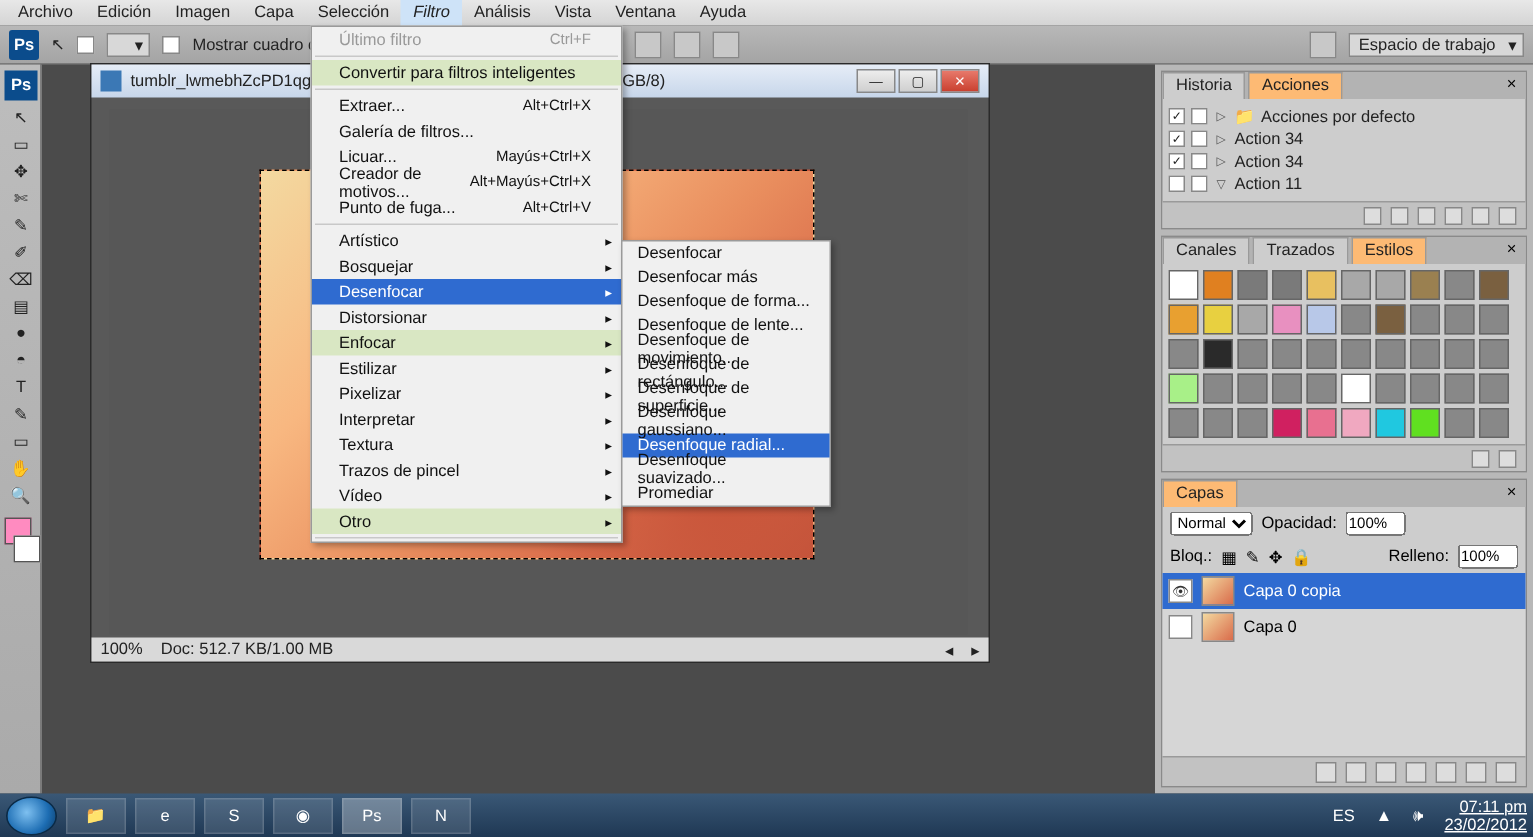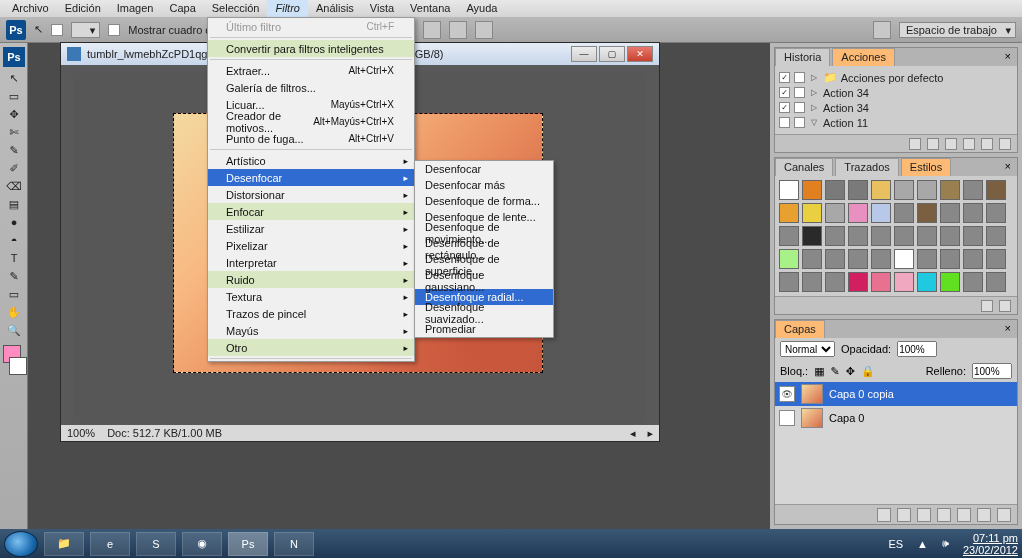--- a/index.html
+++ b/index.html
@@ -202,49 +202,49 @@
       <span class="sc">Alt+Mayús+Ctrl+X</span>
     </div>
     <div class="row">
       <span>Punto de fuga...</span>
       <span class="sc">Alt+Ctrl+V</span>
     </div>
     <div class="sep"></div>
     <div class="row sub">
       <span>Artístico</span>
     </div>
+    <div class="row sub">
+      <span>Bosquejar</span>
+    </div>
     <div class="row blue sub">
       <span>Desenfocar</span>
     </div>
     <div class="row sub">
       <span>Distorsionar</span>
     </div>
     <div class="row hl sub">
       <span>Enfocar</span>
     </div>
     <div class="row sub">
       <span>Estilizar</span>
     </div>
     <div class="row sub">
       <span>Pixelizar</span>
     </div>
     <div class="row sub">
       <span>Interpretar</span>
     </div>
-    <div class="row hl sub">
-      <span>Ruido</span>
-    </div>
     <div class="row sub">
       <span>Textura</span>
     </div>
     <div class="row sub">
       <span>Trazos de pincel</span>
     </div>
     <div class="row sub">
-      <span>Mayús</span>
+      <span>Vídeo</span>
     </div>
     <div class="row hl sub">
       <span>Otro</span>
     </div>
     <div class="sep"></div>
   </div>
 
 <div class="submenu" id="submenu">
     <div class="row">Desenfocar</div>
     <div class="row">Desenfocar más</div>

